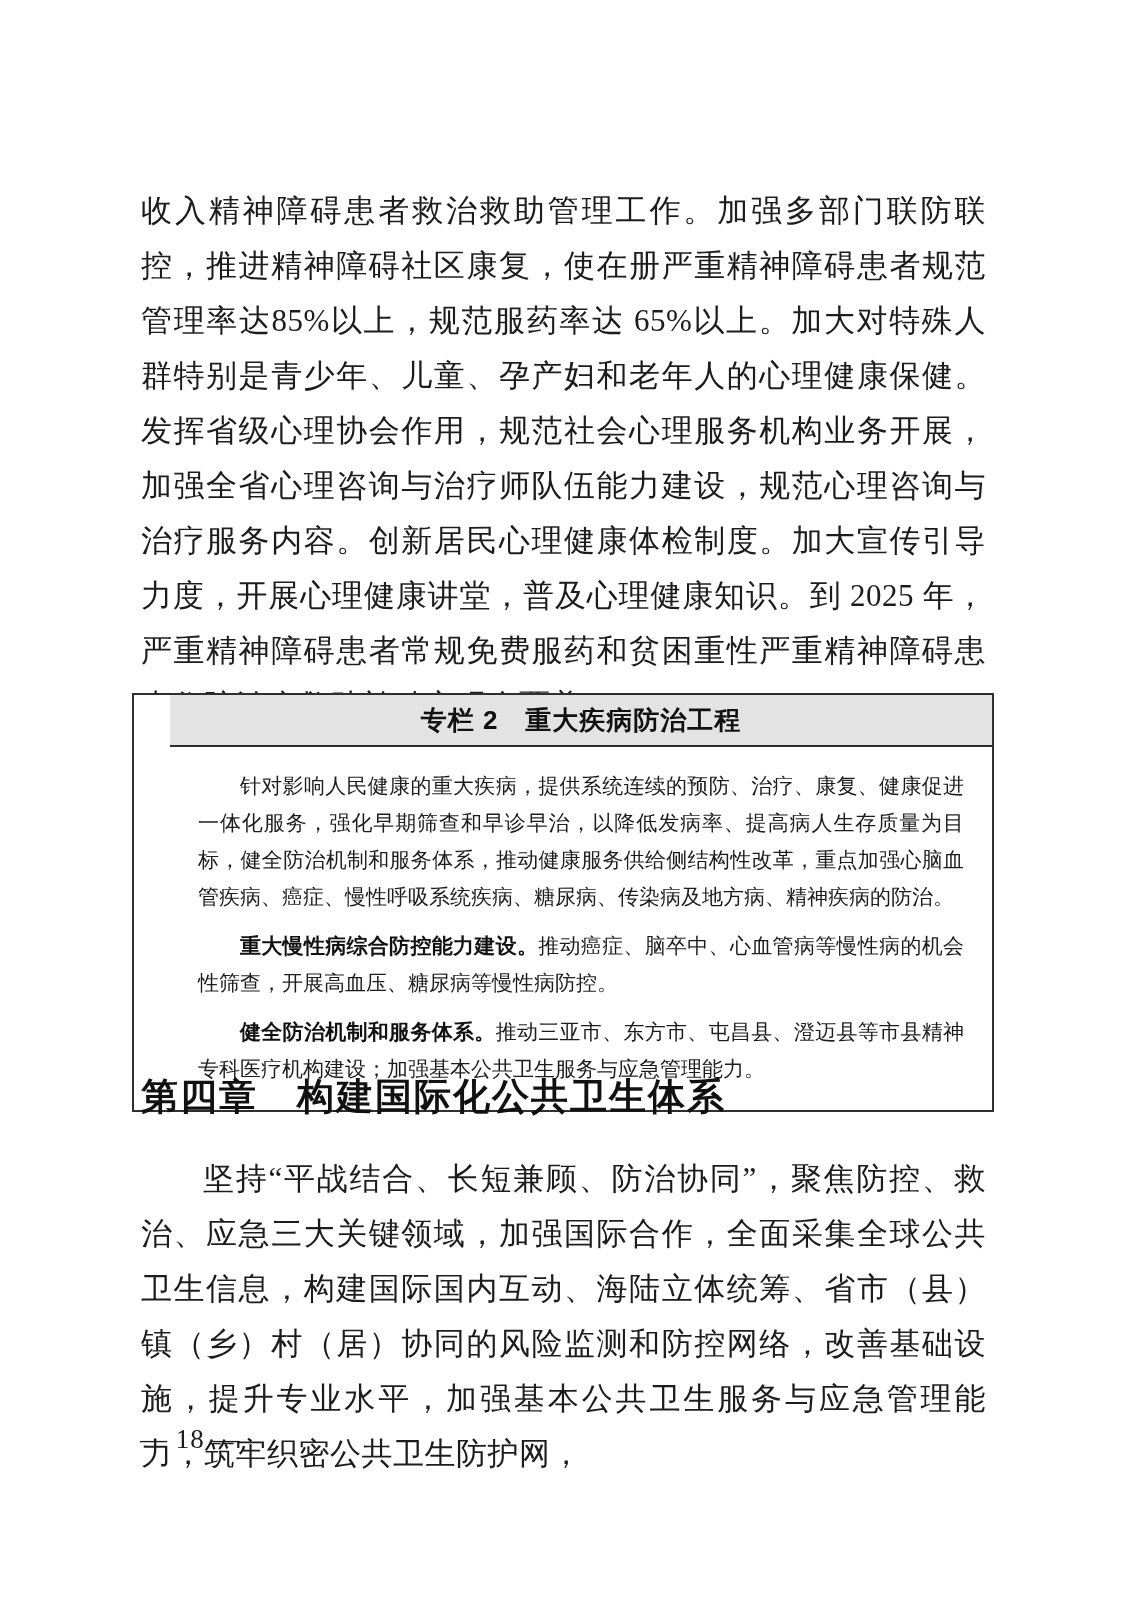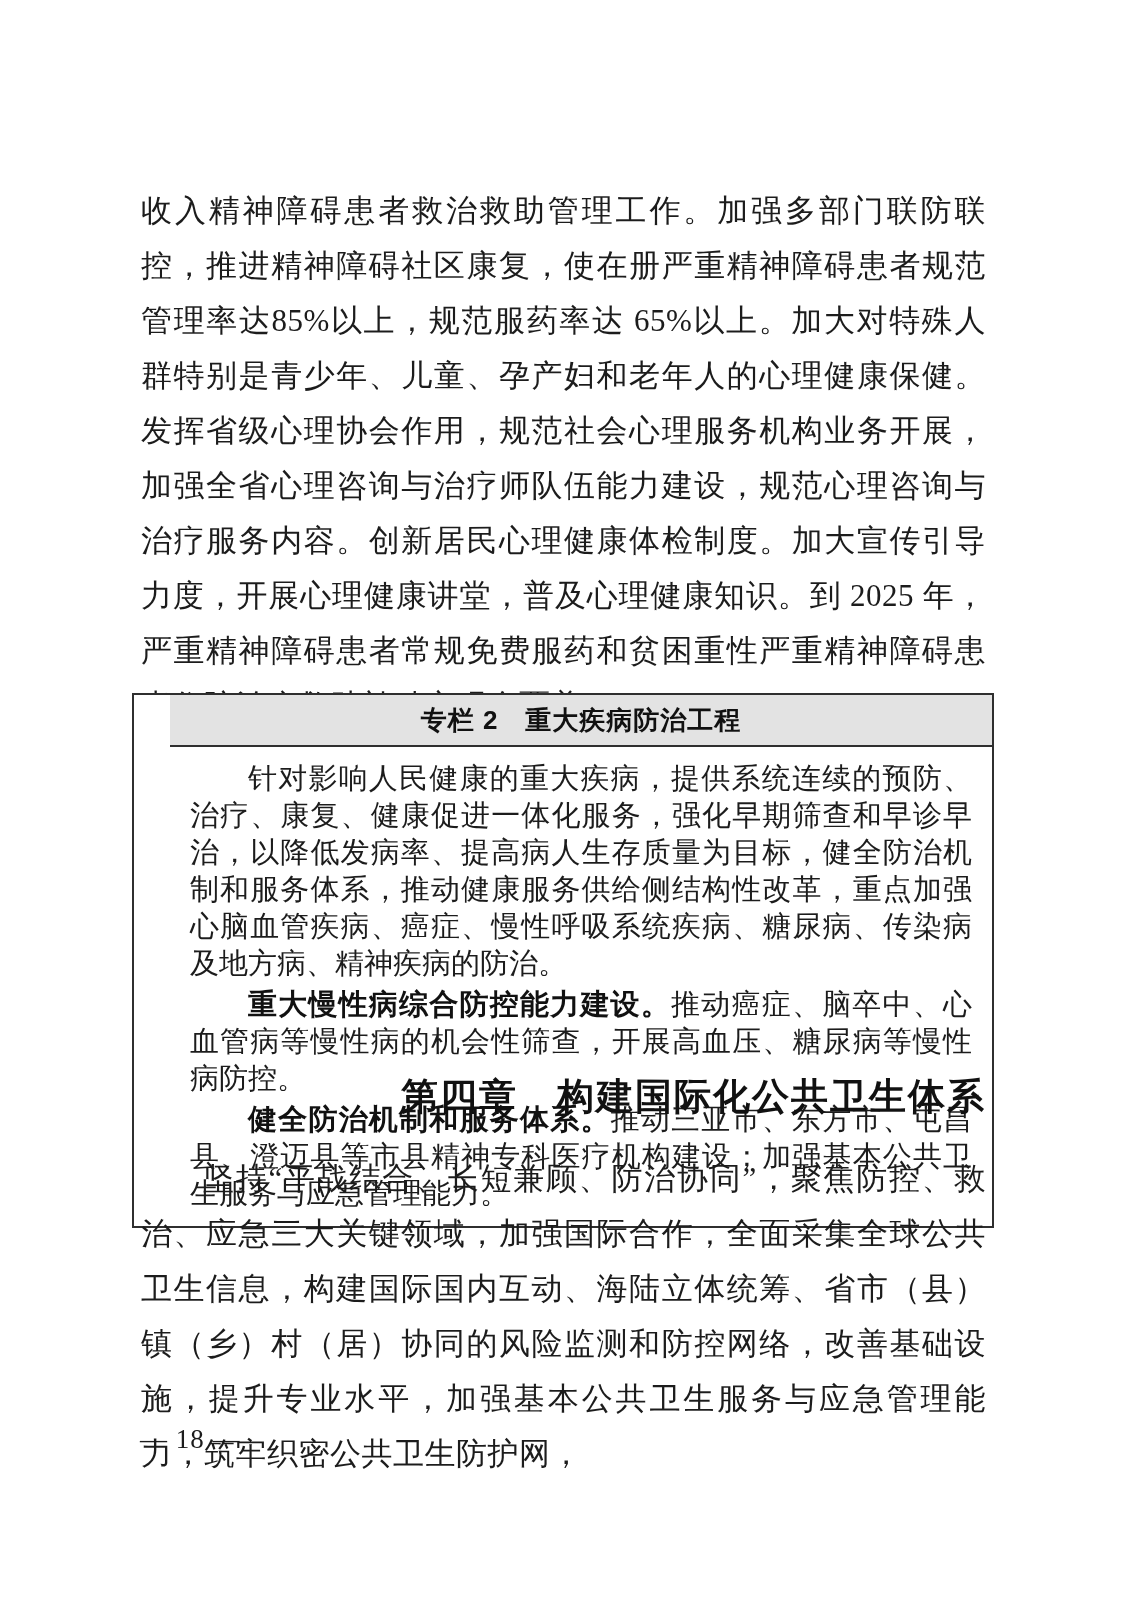--- a/index.html
+++ b/index.html
@@ -53,22 +53,22 @@
     font-family: "Liberation Sans", "DejaVu Sans", sans-serif;
     font-weight: bold;
     font-size: 26px;
     letter-spacing: 1px;
     color: #111111;
   }
   .box-body {
     padding: 9px 16px 10px 16px;
   }
   .box-para {
-    margin: 4px;
-    font-size: 29px;
+    margin: 12px;
+    font-size: 21px;
     line-height: 37px;
     text-align: justify;
     text-justify: inter-character;
     text-indent: 2em;
     color: #1c1c1c;
   }
   .box-lead {
     font-family: Liberation Serif, serif;
     font-weight: bold;
     color: #111111;
@@ -77,21 +77,21 @@
   
   .chapter-heading {
     position: absolute;
     left: 141px; top: 1072px;
     width: 845px;
     margin: 0;
     font-family: "Liberation Sans", "DejaVu Sans", sans-serif;
     font-weight: bold;
     font-size: 37px;
     line-height: 50px;
-    text-align: right;
+    text-align: left;
     letter-spacing: 2px;
     color: #111111;
   }
 
   
   .page-number {
     position: absolute;
     left: 140px; top: 1424px;
     font-size: 27px;
     letter-spacing: 1px;

